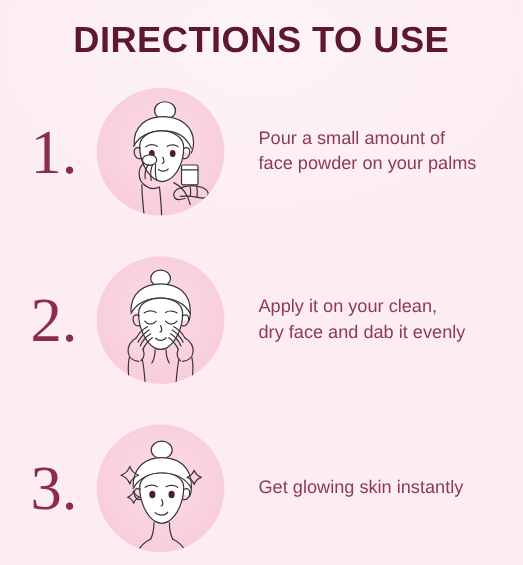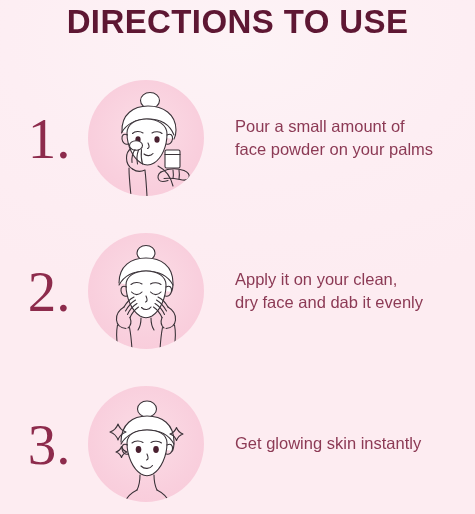--- a/index.html
+++ b/index.html
@@ -15,21 +15,21 @@
     position: relative;
   }
   #page {
     position: absolute;
     inset: 0;
     background:
       radial-gradient(ellipse 420px 260px at 50% 8%, #fdf3f6 0%, #fdeef3 55%, #fdecf1 100%);
   }
   #title {
     position: absolute;
-    top: 3px;
+    top: 17px;
     left: 0;
     width: 475px;
     text-align: center;
     font-family: "Liberation Sans", sans-serif;
     font-weight: bold;
     font-size: 33px;
     letter-spacing: 0.4px;
     color: #5e1733;
     white-space: nowrap;
   }

